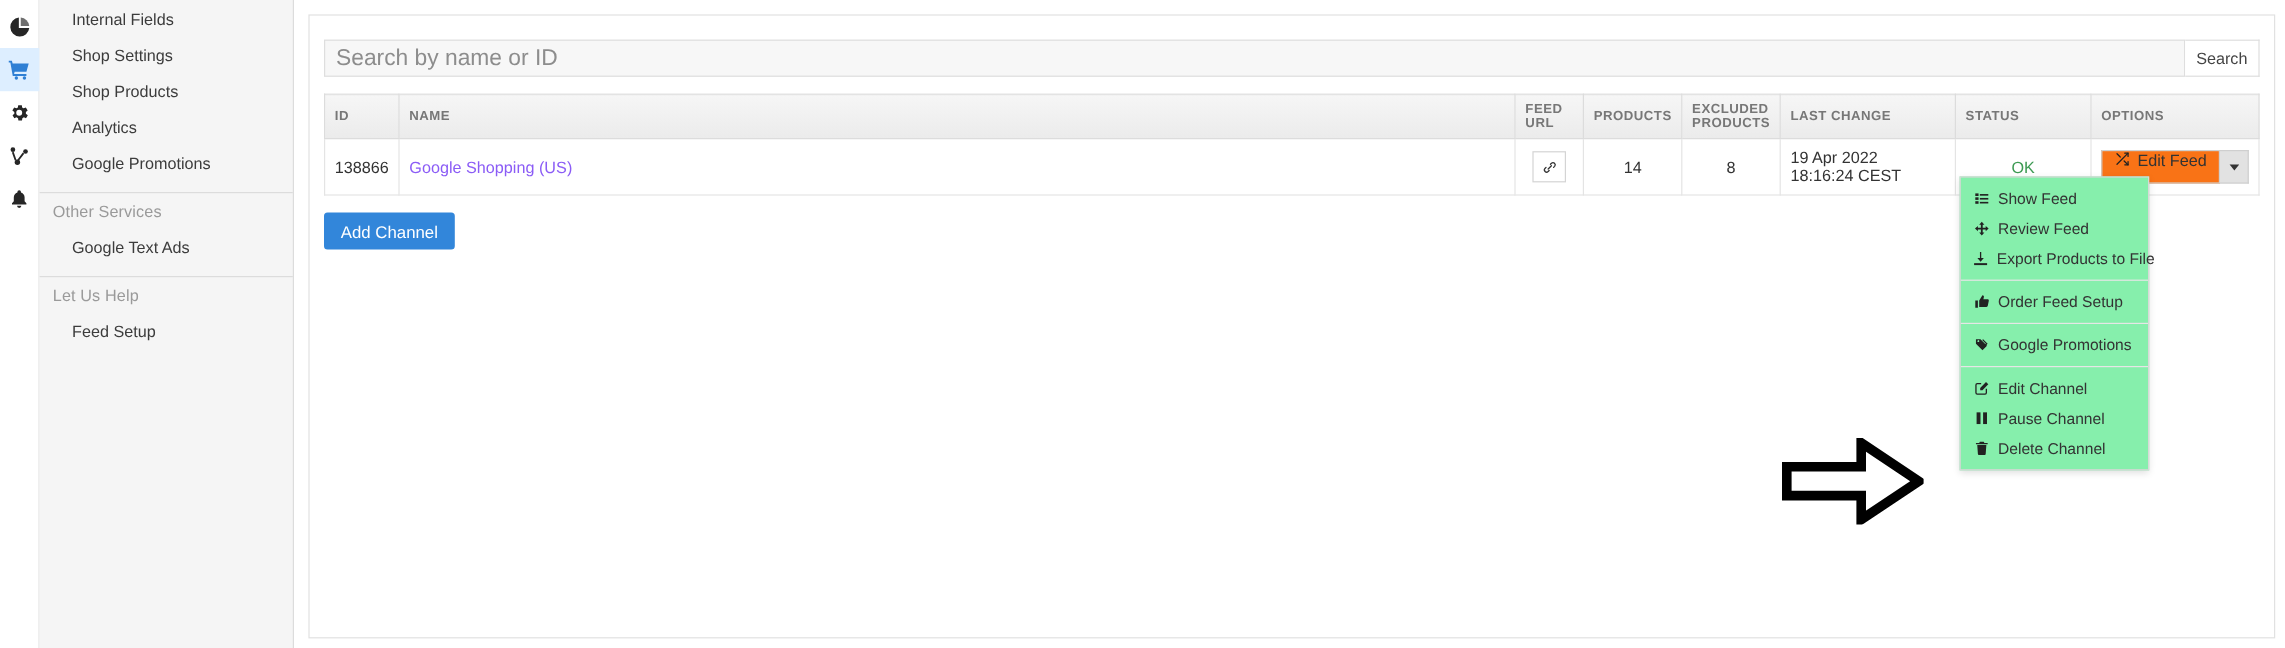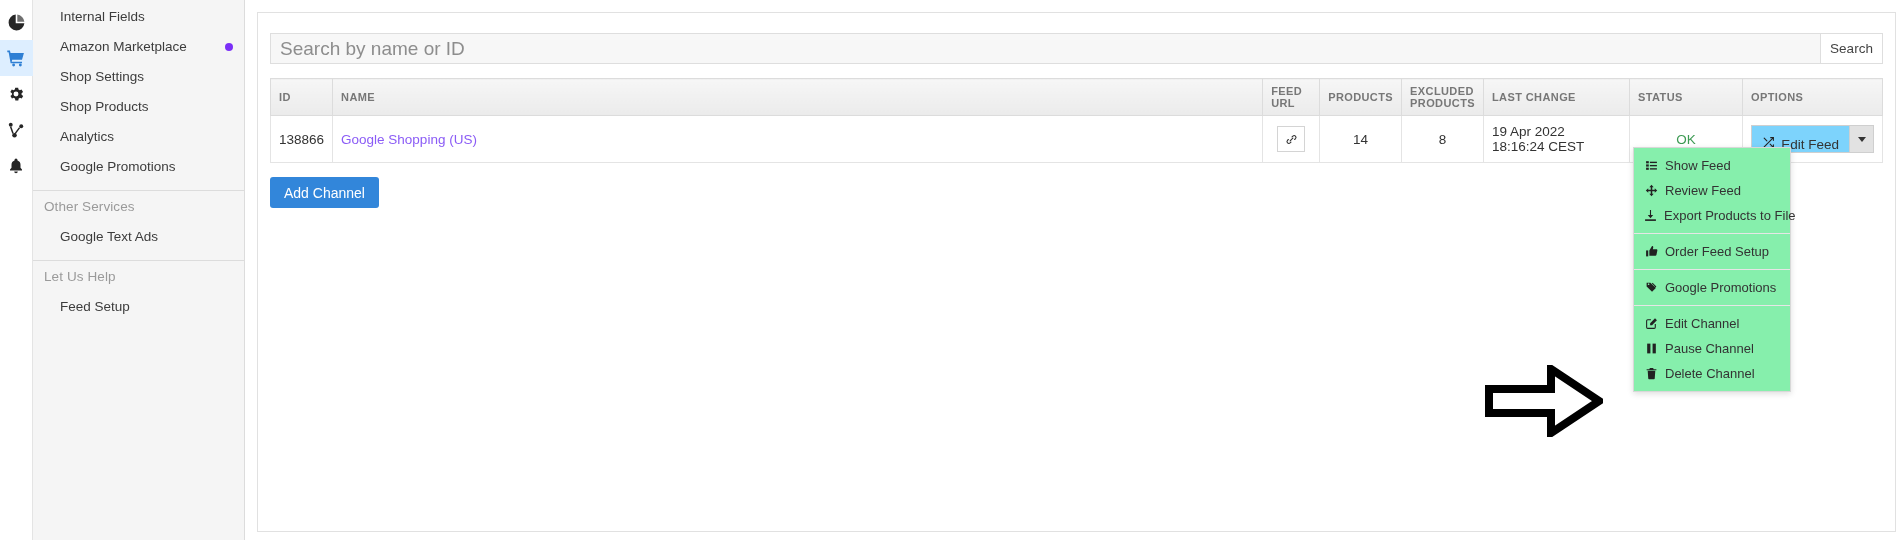--- a/index.html
+++ b/index.html
@@ -147,23 +147,23 @@
   .chain-btn {
     display: inline-flex; align-items: center; justify-content: center;
     width: 28px; height: 26px;
     border: 1px solid #d4d4d4; background: #fff;
     cursor: pointer;
   }
 
   
   .split { display: flex; justify-content: flex-end; }
   .btn-edit-feed {
-    display: flex; align-items: flex-end; gap: 6px;
+    display: flex; align-items: flex-start; gap: 6px;
     height: 28px; padding: 0 10px;
-    border: 1px solid #cfcfcf; background: #7dd3fc;
+    border: 1px solid #cfcfcf; background: #f97316;
     font-size: 13.5px; color: #333; cursor: pointer;
     font-family: "Liberation Sans", sans-serif;
   }
   .btn-caret {
     width: 24px; height: 28px;
     border: 1px solid #cfcfcf; border-left: none;
     background: #e2e2e2; cursor: pointer;
     display: flex; align-items: center; justify-content: center;
   }
   .caret-tri {
@@ -251,24 +251,20 @@
         <path d="M9.6 19.3h4.8a2.4 2.4 0 0 1-4.8 0z"></path>
       </svg>
     </div>
   </div>
 
   <div class="sidebar">
 
     <div>
       <div class="side-item">
         <span>Internal Fields</span>
-      </div>
-      <div class="side-item">
-        <span>Amazon Marketplace</span>
-        <span class="side-dot"></span>
       </div>
       <div class="side-item">
         <span>Shop Settings</span>
       </div>
       <div class="side-item">
         <span>Shop Products</span>
       </div>
       <div class="side-item">
         <span>Analytics</span>
       </div>

